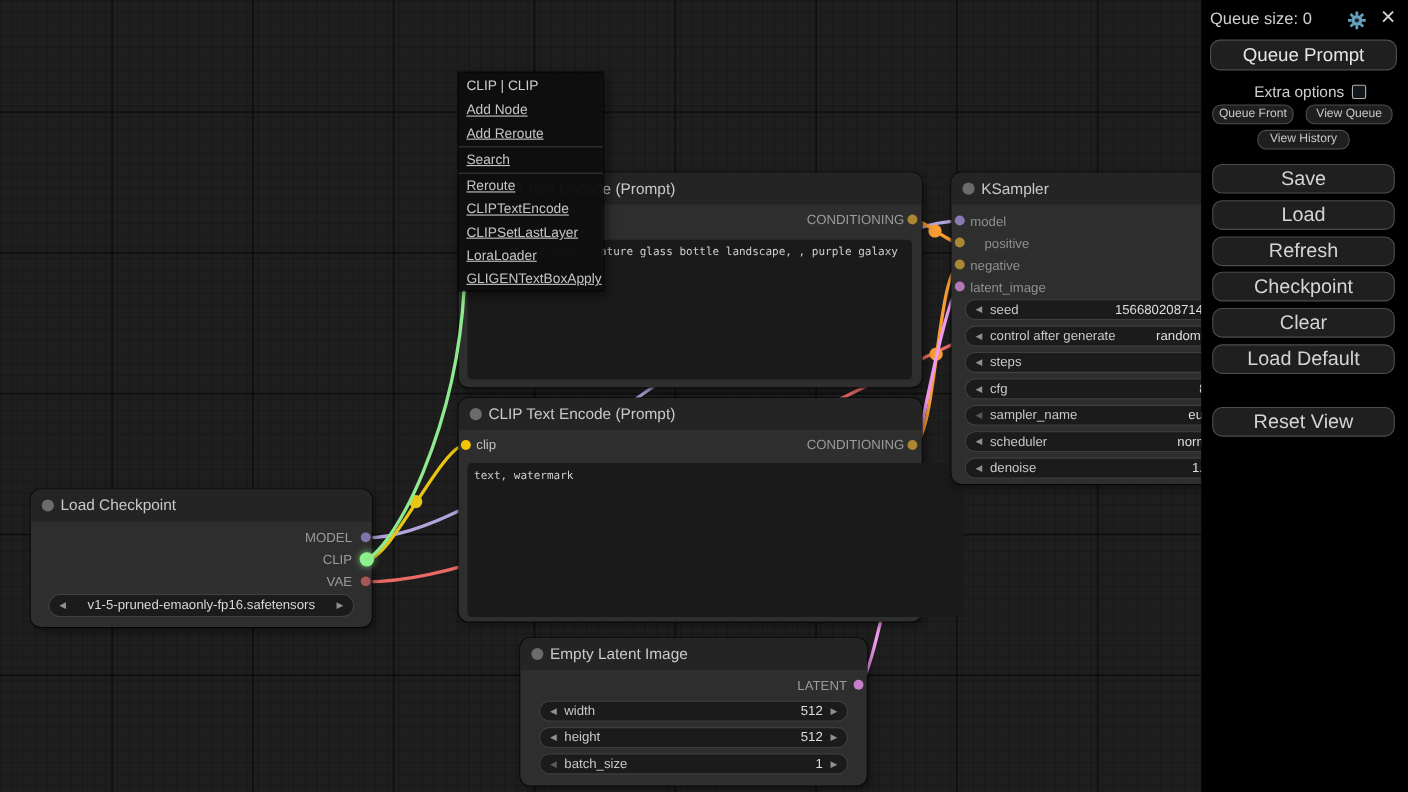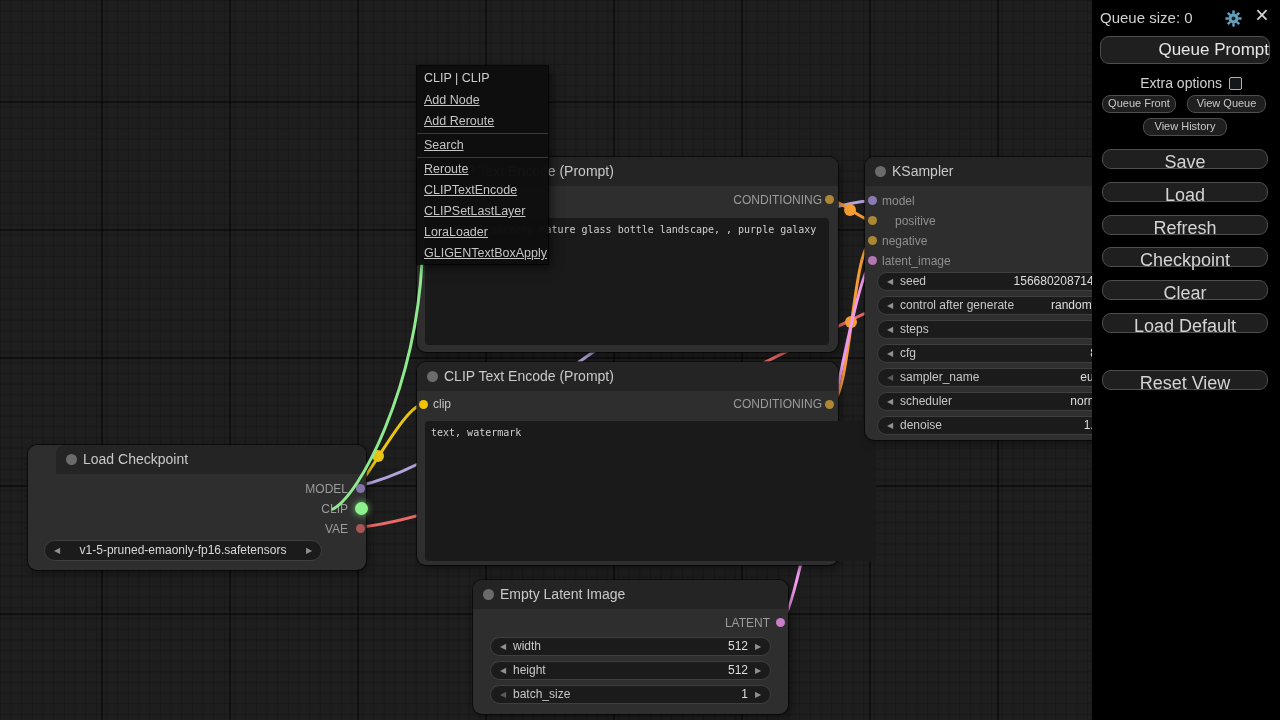--- a/index.html
+++ b/index.html
@@ -52,22 +52,22 @@
   #ctxmenu .mdiv{height:0;border-top:1px solid #3a3a3a;margin:1px 0;}
 
   
   #sidebar{position:absolute;left:1092px;top:0;width:188px;height:720px;background:#000;z-index:9;}
   #queueSize{position:absolute;left:8px;top:9px;font-size:15px;color:#d0d0d0;}
   #gear{position:absolute;left:132px;top:9px;width:19px;height:19px;cursor:pointer;}
   #closeX{position:absolute;left:158px;top:2px;width:24px;height:26px;color:#d5d5d5;
           font-size:23px;line-height:26px;text-align:center;cursor:pointer;}
   .btn{position:absolute;box-sizing:border-box;background:#1f1f1f;border:1.5px solid #4e4e4e;
        border-radius:9px;color:#d4d4d4;text-align:center;cursor:pointer;}
-  .btn.big{left:10px;width:166px;height:20px;font-size:18px;line-height:24px;}
-  .btn.qp{left:8px;top:36px;width:170px;height:28px;font-size:17px;line-height:25px;color:#e6e6e6;text-align:right;}
+  .btn.big{left:10px;width:166px;height:27px;font-size:18px;line-height:24px;}
+  .btn.qp{left:8px;top:36px;width:170px;height:28px;font-size:17px;line-height:25px;color:#e6e6e6;}
   .btn.sm{height:18px;font-size:11px;line-height:15px;border-radius:8px;color:#c8c8c8;border-width:1.5px;}
   #extraLbl{position:absolute;left:30px;top:75px;width:100px;text-align:right;font-size:14px;color:#d0d0d0;}
   #extraCb{position:absolute;left:137px;top:77px;width:11px;height:11px;border:1.5px solid #a9b2bc;
            border-radius:2px;background:#14171a;cursor:pointer;}
 </style>
 </head>
 <body>
 
 <div id="app">
   <div id="canvas"></div>
@@ -93,21 +93,21 @@
 
   <div class="node" style="left:417px;top:362px;width:421px;height:203px;">
     <div class="ntitle"><span>CLIP Text Encode (Prompt)</span><span class="tdot"></span></div>
     <span class="slotdot" style="left:2px;top:38px;background:#f5c400;"></span>
     <div class="inlabel" style="left:16px;top:33px;">clip</div>
     <div class="outlabel" style="right:16px;top:33px;">CONDITIONING</div>
     <span class="slotdot" style="right:4px;top:38px;background:#ad8634;"></span>
     <div class="ta" style="left:8px;top:59px;width:451px;height:140px;">text, watermark</div>
   </div>
 
-  <div class="node" style="left:28px;top:445px;width:310px;height:125px;padding-left:28px;">
+  <div class="node" style="left:28px;top:445px;width:310px;height:125px;">
     <div class="ntitle"><span>Load Checkpoint</span><span class="tdot"></span></div>
     <div class="outlabel" style="right:18px;top:35px;">MODEL</div>
     <span class="slotdot" style="right:1px;top:39px;background:#8273a8;"></span>
     <div class="outlabel" style="right:18px;top:55px;">CLIP</div>
     <span class="slotdot big" style="right:-2px;top:57px;background:#8df18d;"></span>
     <div class="outlabel" style="right:18px;top:75px;">VAE</div>
     <span class="slotdot" style="right:1px;top:79px;background:#a85555;"></span>
     <div class="pill" style="left:16px;top:95px;width:278px;height:21px;line-height:19px;">
       <span class="parr l" style="line-height:19px;">◀</span>
       <span class="pcenter">v1-5-pruned-emaonly-fp16.safetensors</span>

